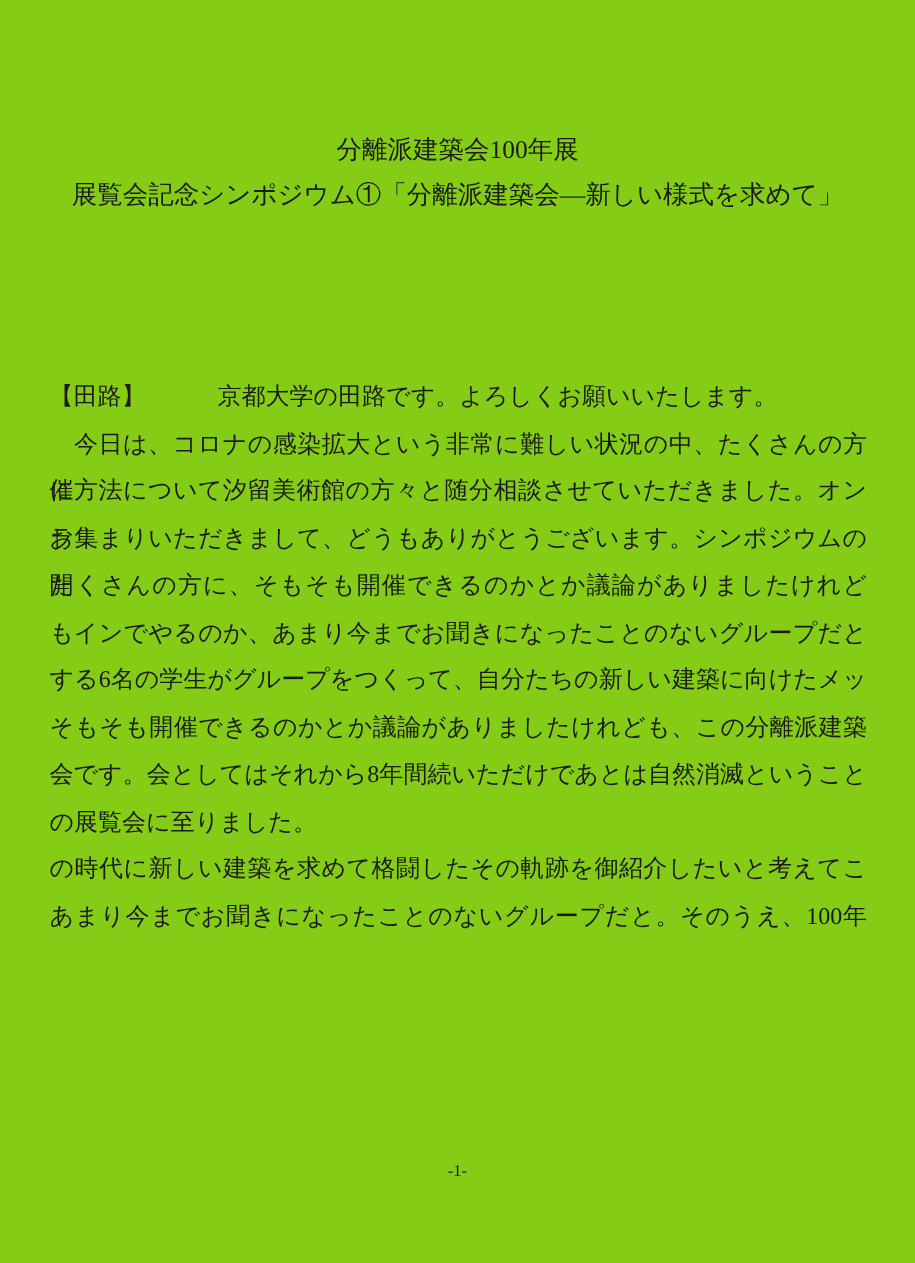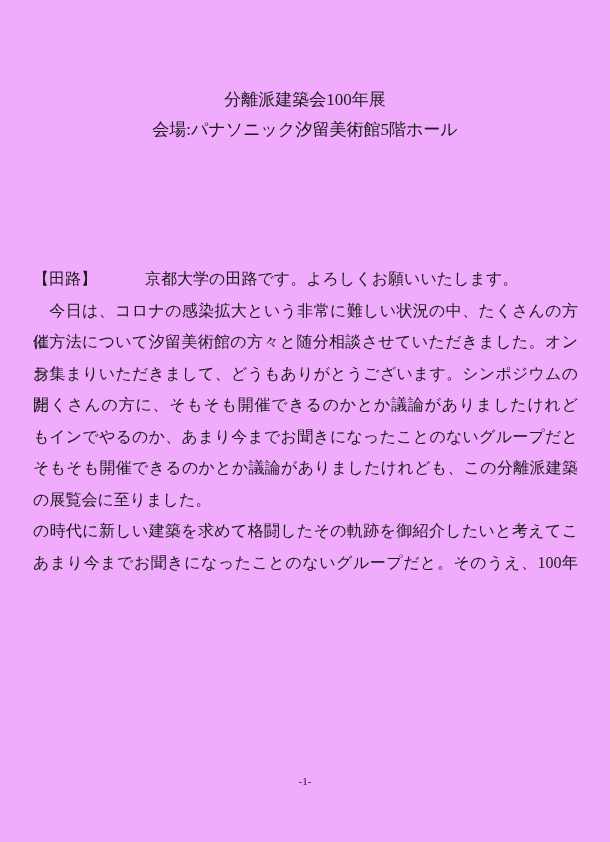--- a/index.html
+++ b/index.html
@@ -24,21 +24,21 @@
     text-align: center;
     font-size: 17px;
   }
   .h-line {
     height: 30.4px;
     line-height: 30.4px;
     white-space: nowrap;
   }
   .doc-body {
     position: absolute;
-    top: 263px;
+    top: 249px;
     left: 33px;
     width: 545px;
     font-size: 16px;
   }
   .b-line {
     height: 31.5px;
     line-height: 31.5px;
   }
   .just {
     text-align: justify;
@@ -58,37 +58,39 @@
     left: 0;
     width: 610px;
     text-align: center;
     font-size: 11px;
     line-height: 14px;
   }
 </style>
 </head>
 <body>
 
-<div class="page" style="color: rgb(27, 27, 27); background: #f0abfc;">
+<div class="page" style="color: rgb(27, 27, 27); background: #84cc16;">
 
   <div class="doc-header">
     <div class="h-line">分離派建築会100年展</div>
-    <div class="h-line">会場:パナソニック汐留美術館5階ホール</div>
+    <div class="h-line">展覧会記念シンポジウム①「分離派建築会―新しい様式を求めて」</div>
   </div>
 
   <div class="doc-body">
     <div class="b-line natural">
       <span>【田路】</span><span class="speaker-gap">京都大学の田路です。よろしくお願いいたします。</span>
     </div>
     <div class="b-line just">　今日は、コロナの感染拡大という非常に難しい状況の中、たくさんの方に</div>
     <div class="b-line just">催方法について汐留美術館の方々と随分相談させていただきました。オンラ</div>
     <div class="b-line just">お集まりいただきまして、どうもありがとうございます。シンポジウムの開</div>
     <div class="b-line just">たくさんの方に、そもそも開催できるのかとか議論がありましたけれども、</div>
     <div class="b-line just">　インでやるのか、あまり今までお聞きになったことのないグループだと</div>
+    <div class="b-line just">する6名の学生がグループをつくって、自分たちの新しい建築に向けたメッ</div>
     <div class="b-line just">そもそも開催できるのかとか議論がありましたけれども、この分離派建築</div>
+    <div class="b-line just">会です。会としてはそれから8年間続いただけであとは自然消滅ということ</div>
     <div class="b-line natural">の展覧会に至りました。</div>
     <div class="b-line just">の時代に新しい建築を求めて格闘したその軌跡を御紹介したいと考えてこ</div>
     <div class="b-line just">あまり今までお聞きになったことのないグループだと。そのうえ、100年</div>
   </div>
 
   <div class="doc-footer">
     <span>-1-</span>
   </div>
 
 </div>

